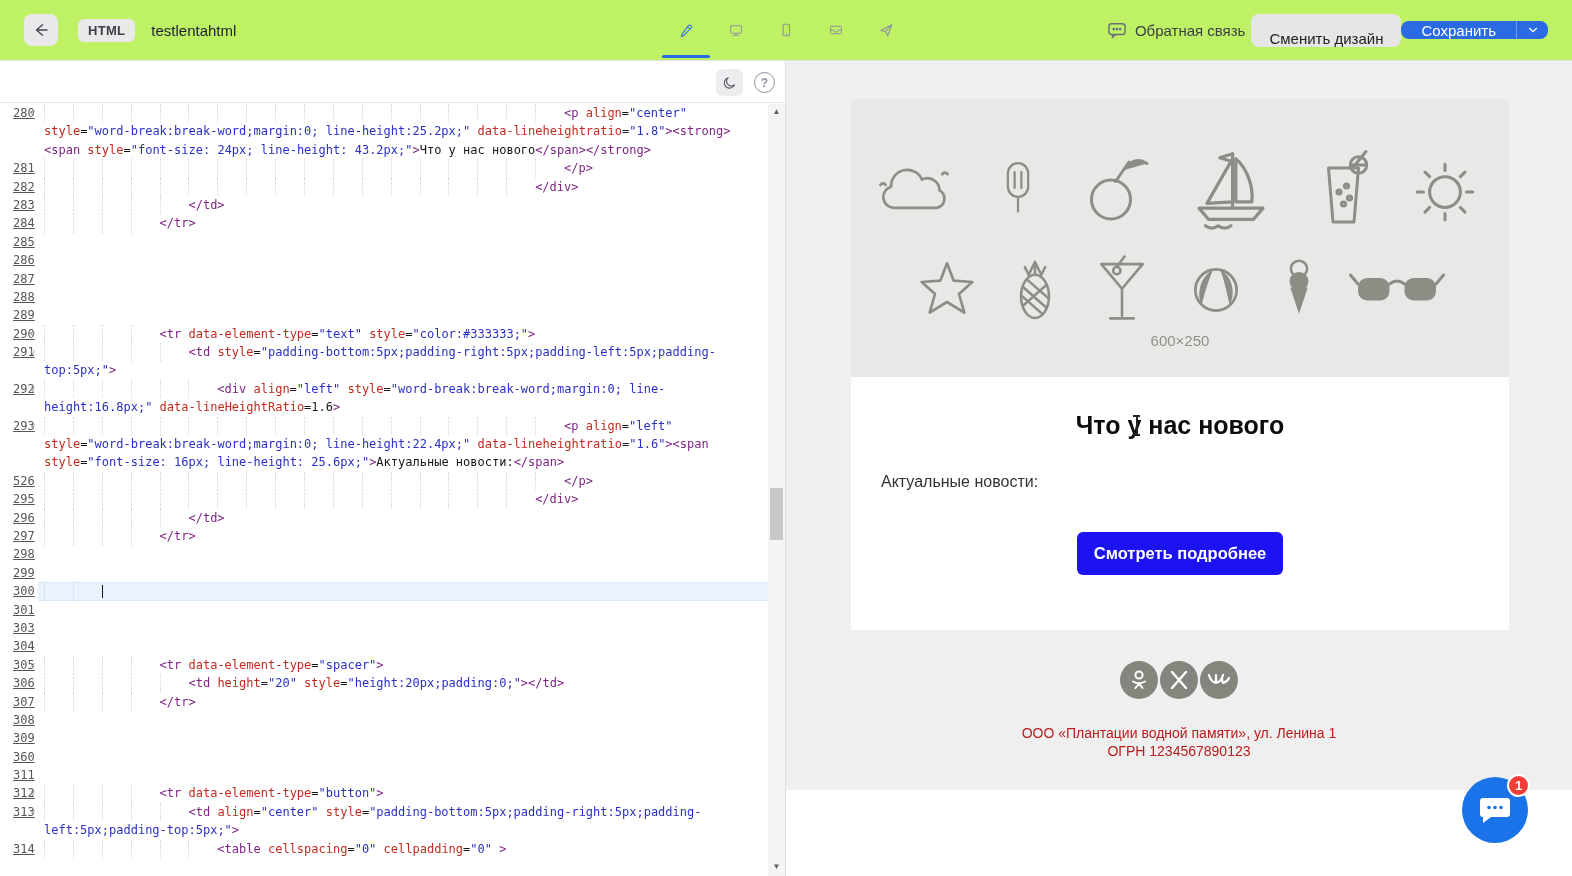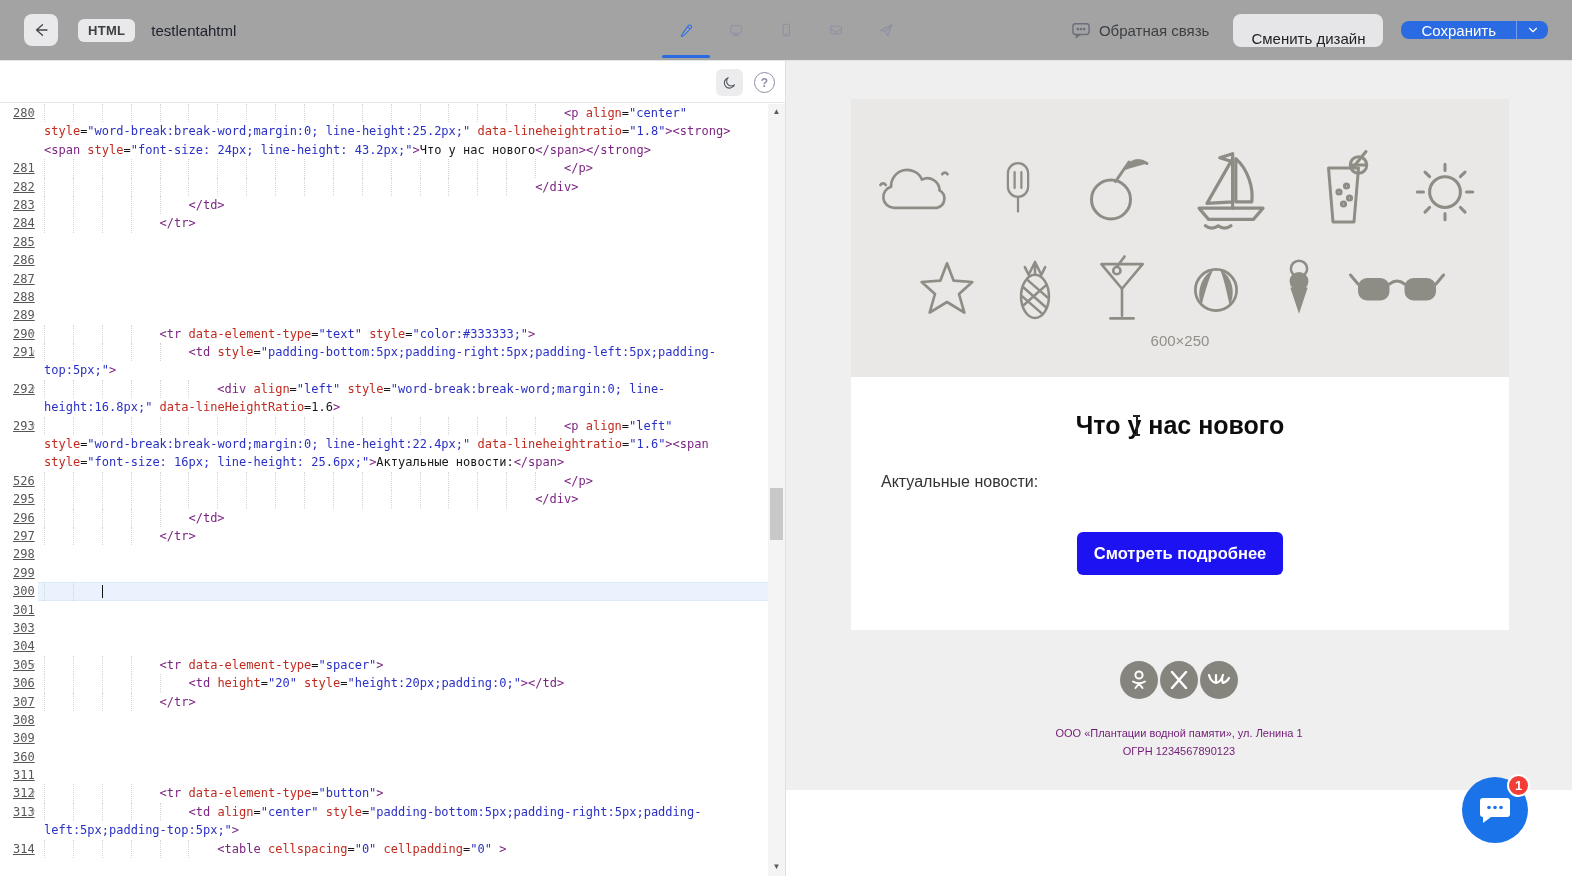--- a/index.html
+++ b/index.html
@@ -1,34 +1,34 @@
 <!DOCTYPE html>
 <html><head>
 <meta charset="utf-8">
 <style>
   html,body{margin:0;padding:0;width:1572px;height:876px;overflow:hidden;
     font-family:"Liberation Sans",sans-serif;background:#fff;}
   *{box-sizing:border-box;}
 
   
-  .toolbar{position:absolute;top:0;left:0;width:1572px;height:61px;background:#a3a3a3;
+  .toolbar{position:absolute;top:0;left:0;width:1572px;height:61px;background:#bef264;
     border-bottom:1px solid #e3e3e5;display:flex;align-items:center;padding:0 24px;}
   .back-btn{width:34px;height:32px;border-radius:8px;background:#e9e9eb;display:flex;
     align-items:center;justify-content:center;border:none;cursor:pointer;}
   .file-badge{margin-left:20px;background:#e9e9eb;border-radius:6px;padding:4px 10px;
     font-size:13px;color:#3c4043;font-weight:bold;letter-spacing:.3px;}
   .file-title{margin-left:16px;font-size:15px;color:#202330;}
   .tb-center{position:absolute;left:50%;transform:translateX(-50%);display:flex;gap:24px;align-items:center;}
   .tb-icon{width:26px;height:26px;display:flex;align-items:center;justify-content:center;
     background:none;border:none;cursor:pointer;position:relative;}
   .tb-icon svg{stroke:#8d90a3;fill:none;stroke-width:1.8;stroke-linecap:round;stroke-linejoin:round;}
   .tb-icon.active svg{stroke:#2f6fe6;}
   .active-underline{position:absolute;left:50%;transform:translateX(-50%);bottom:-15px;width:48px;height:3px;
     background:#2b6be2;border-radius:2px;}
-  .tb-right{margin-left:auto;display:flex;align-items:center;gap:18px;}
+  .tb-right{margin-left:auto;display:flex;align-items:center;}
   .feedback{display:flex;align-items:center;gap:8px;font-size:15px;color:#3c4043;background:none;border:none;cursor:pointer;}
   .feedback svg{stroke:#6a6f7a;fill:none;stroke-width:1.6;stroke-linecap:round;}
   .btn-gray{background:#e6e6e8;color:#202124;border:none;border-radius:8px;padding:16px 18px;height:33px;
     font-size:15px;cursor:pointer;font-family:inherit;}
   .btn-save-group{display:flex;height:18px;}
   .btn-save{background:#2a6ae2;color:#fff;border:none;border-radius:8px 0 0 8px;padding:0 20px;
     font-size:15px;cursor:pointer;font-family:inherit;}
   .btn-save-caret{background:#2a6ae2;border:none;border-left:1px solid rgba(255,255,255,.35);
     border-radius:0 8px 8px 0;width:32px;cursor:pointer;display:flex;align-items:center;justify-content:center;}
   .btn-save-caret svg{stroke:#fff;fill:none;stroke-width:2;stroke-linecap:round;stroke-linejoin:round;}
@@ -78,22 +78,22 @@
   .ibeam::before{top:0;} .ibeam::after{bottom:0;}
   .ibeam i{position:absolute;left:4px;top:0;width:1.6px;height:100%;background:#222;}
   .card-body{position:absolute;left:30px;top:96px;font-size:16px;color:#333;}
   .email-btn{position:absolute;left:50%;transform:translateX(-50%);top:155px;width:206px;height:43px;
     background:#1d13f2;border:none;border-radius:6px;color:#fff;font-size:16.5px;font-weight:bold;
     cursor:pointer;font-family:inherit;}
   .social-row{position:absolute;top:600px;left:0;right:0;display:flex;justify-content:center;gap:2px;}
   .soc{width:38px;height:38px;border-radius:50%;background:#85857e;display:flex;align-items:center;
     justify-content:center;cursor:pointer;border:none;padding:0;}
   .soc svg{stroke:#fff;fill:none;stroke-width:2;stroke-linecap:round;stroke-linejoin:round;}
-  .email-footer{position:absolute;top:664px;left:0;right:0;text-align:center;color:#701a75;
-    font-size:11px;line-height:17.5px;}
+  .email-footer{position:absolute;top:664px;left:0;right:0;text-align:center;color:#b91c1c;
+    font-size:14px;line-height:17.5px;}
 
   
   .chat{position:absolute;right:44px;bottom:33px;width:66px;height:66px;border-radius:50%;
     background:#1a73e8;border:none;cursor:pointer;}
   .chat svg{position:absolute;left:17px;top:19px;}
   .chat-badge{position:absolute;top:-3px;right:-2px;width:23px;height:23px;border-radius:50%;
     background:#f23e36;border:2px solid #fff;color:#fff;font-size:13px;font-weight:bold;
     display:flex;align-items:center;justify-content:center;}
 </style>
 </head>

